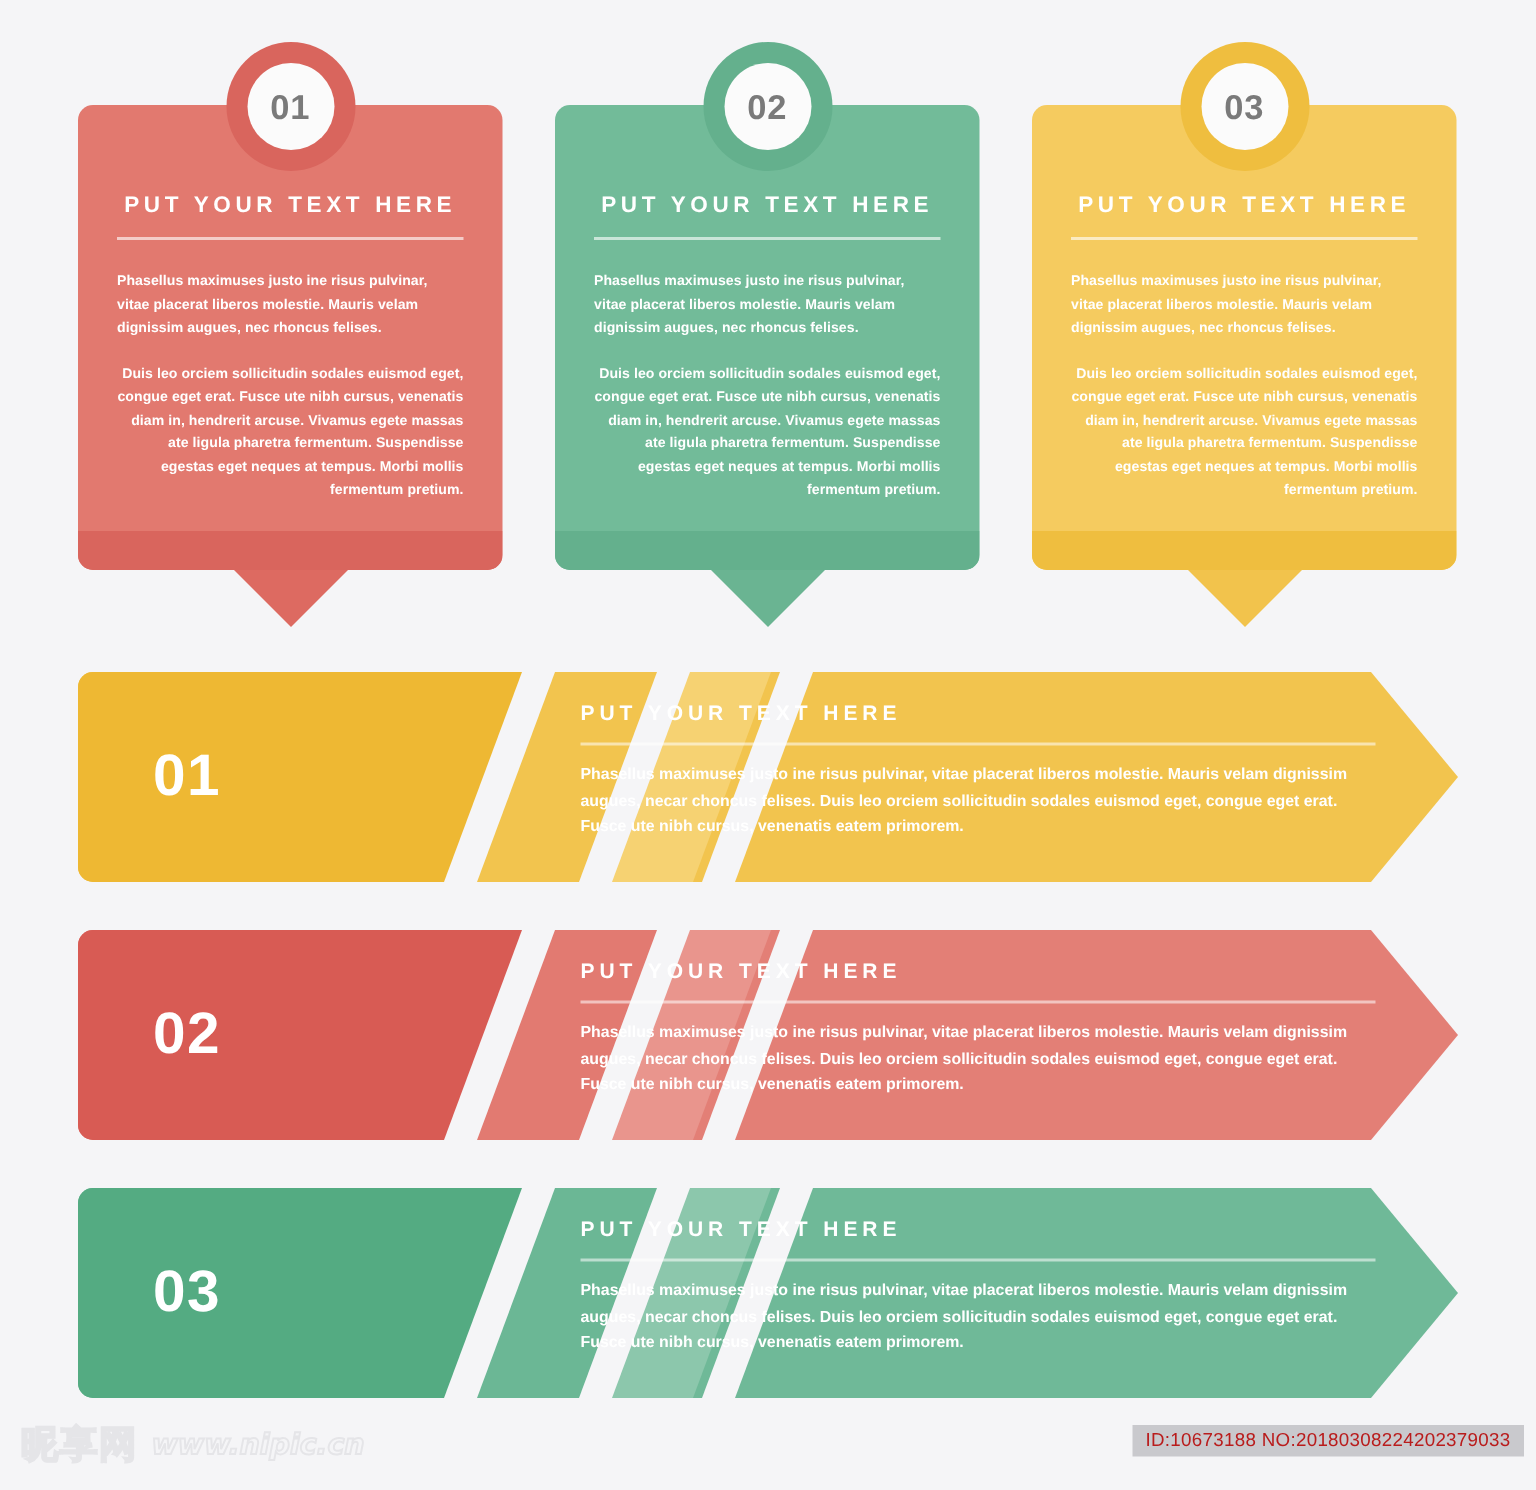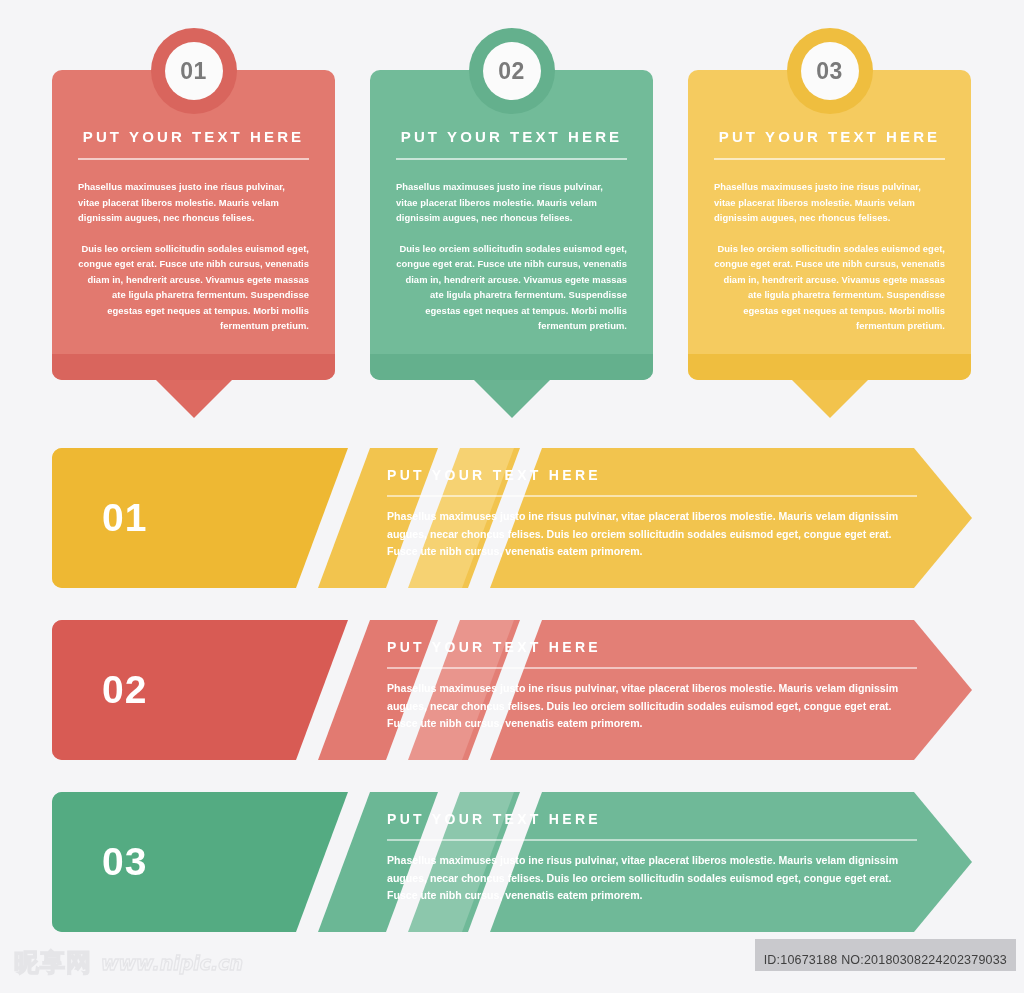--- a/index.html
+++ b/index.html
@@ -199,23 +199,23 @@
     font-weight: bold;
     color: transparent;
     -webkit-text-stroke: 1.3px #d8d8dc;
     font-family: "DejaVu Sans", sans-serif;
   }
   .wm-id {
     position: absolute;
     right: 8px;
     bottom: 22px;
     background: #c9c9cd;
-    color: #404040;
+    color: #b91c1c;
     font-size: 12.5px;
-    padding: 14px 9px 4px 9px;
+    padding: 3px 9px 4px 9px;
     letter-spacing: 0.2px;
     font-family: "Liberation Sans", sans-serif;
   }
 </style>
 </head>
 <body>
 
 <div class="cards-row">
 
   <div class="card-wrap c1">

